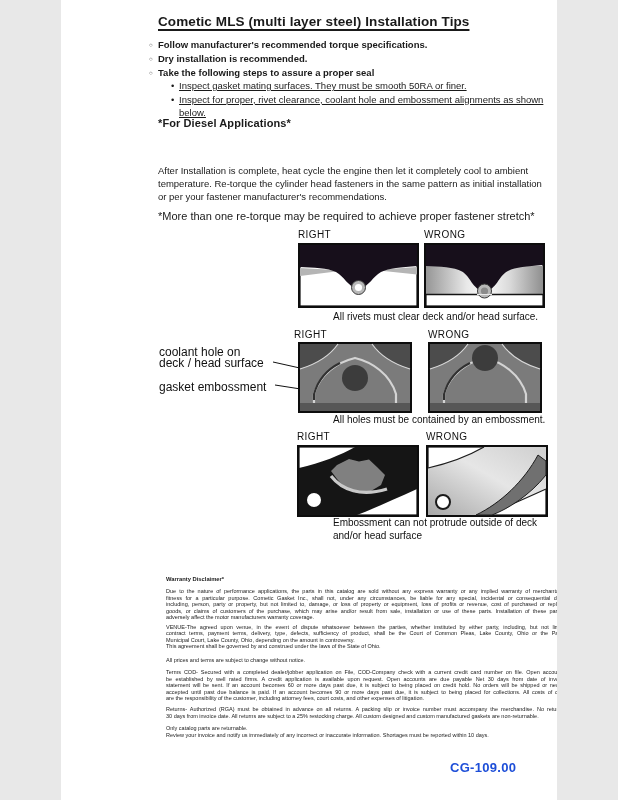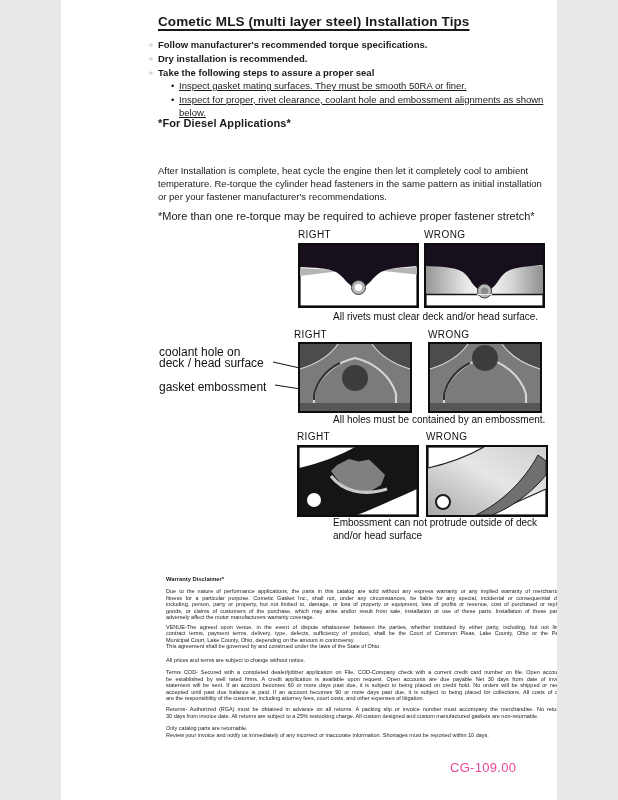--- a/index.html
+++ b/index.html
@@ -34,21 +34,21 @@
   .sidelabel{font-size:12px;color:#111;width:112px;left:98px;white-space:nowrap;}
   .panel{display:block;}
   
   .warranty{left:105px;top:576px;width:412px;font-size:5.5px;line-height:6.45px;color:#222;}
   .whead{font-weight:bold;font-size:5.8px;margin-bottom:6px;}
   .wp{margin:0 0 6px 0;}
   .wp .full{text-align:justify;text-align-last:justify;}
   .mb3{margin-bottom:3px;} .mb7{margin-bottom:7px;} .mb65{margin-bottom:6.5px;}
   .mb45{margin-bottom:4.5px;} .mb6{margin-bottom:6px;}
   
-  .code{left:389px;top:760px;font-size:13px;color:#ec4899;letter-spacing:.3px;}
+  .code{left:389px;top:760px;font-size:13px;color:#1d4ed8;letter-spacing:.3px;font-weight:bold;}
 </style>
 </head>
 <body>
 
 <div id="page">
 
   <div class="abs title">Cometic MLS (multi layer steel) Installation Tips</div>
 
   <div class="abs tips">
     <div class="tip">Follow manufacturer's recommended torque specifications.</div>

